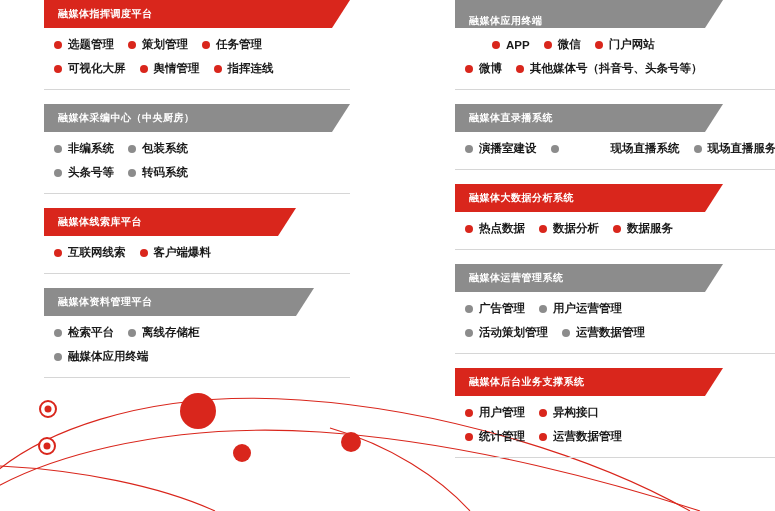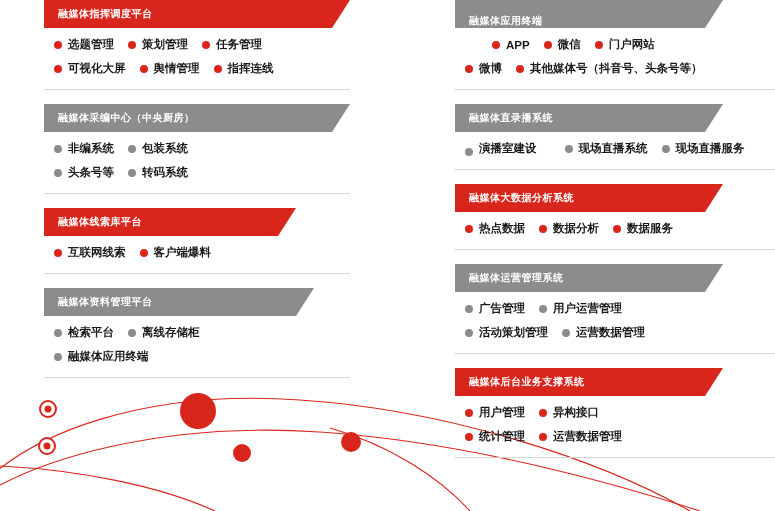--- a/index.html
+++ b/index.html
@@ -303,25 +303,25 @@
       </div>
       <div class="group">
         <div class="banner" style="width: 268px;">
           <svg class="banner-bg" viewBox="0 0 268 28" preserveAspectRatio="none">
             <polygon points="0,0 268,0 250,28 0,28" fill="#8c8c8c"></polygon>
           </svg>
           <span class="banner-title">融媒体直录播系统</span>
         </div>
         <div class="items">
           <div class="row">
-            <div class="item" style="margin-right: 28px; align-items: flex-end;">
+            <div class="item" style="margin-right: 14px;">
               <span class="bullet gray"></span>
               <span>演播室建设</span>
             </div>
-            <div class="item" style="margin-right: 14px;">
+            <div class="item" style="margin-right: 14px; gap: 46px;">
               <span class="bullet gray"></span>
               <span>现场直播系统</span>
             </div>
             <div class="item" style="margin-right: 14px;">
               <span class="bullet gray"></span>
               <span>现场直播服务</span>
             </div>
           </div>
         </div>
         <div class="divider" style="width: 320px;"></div>

